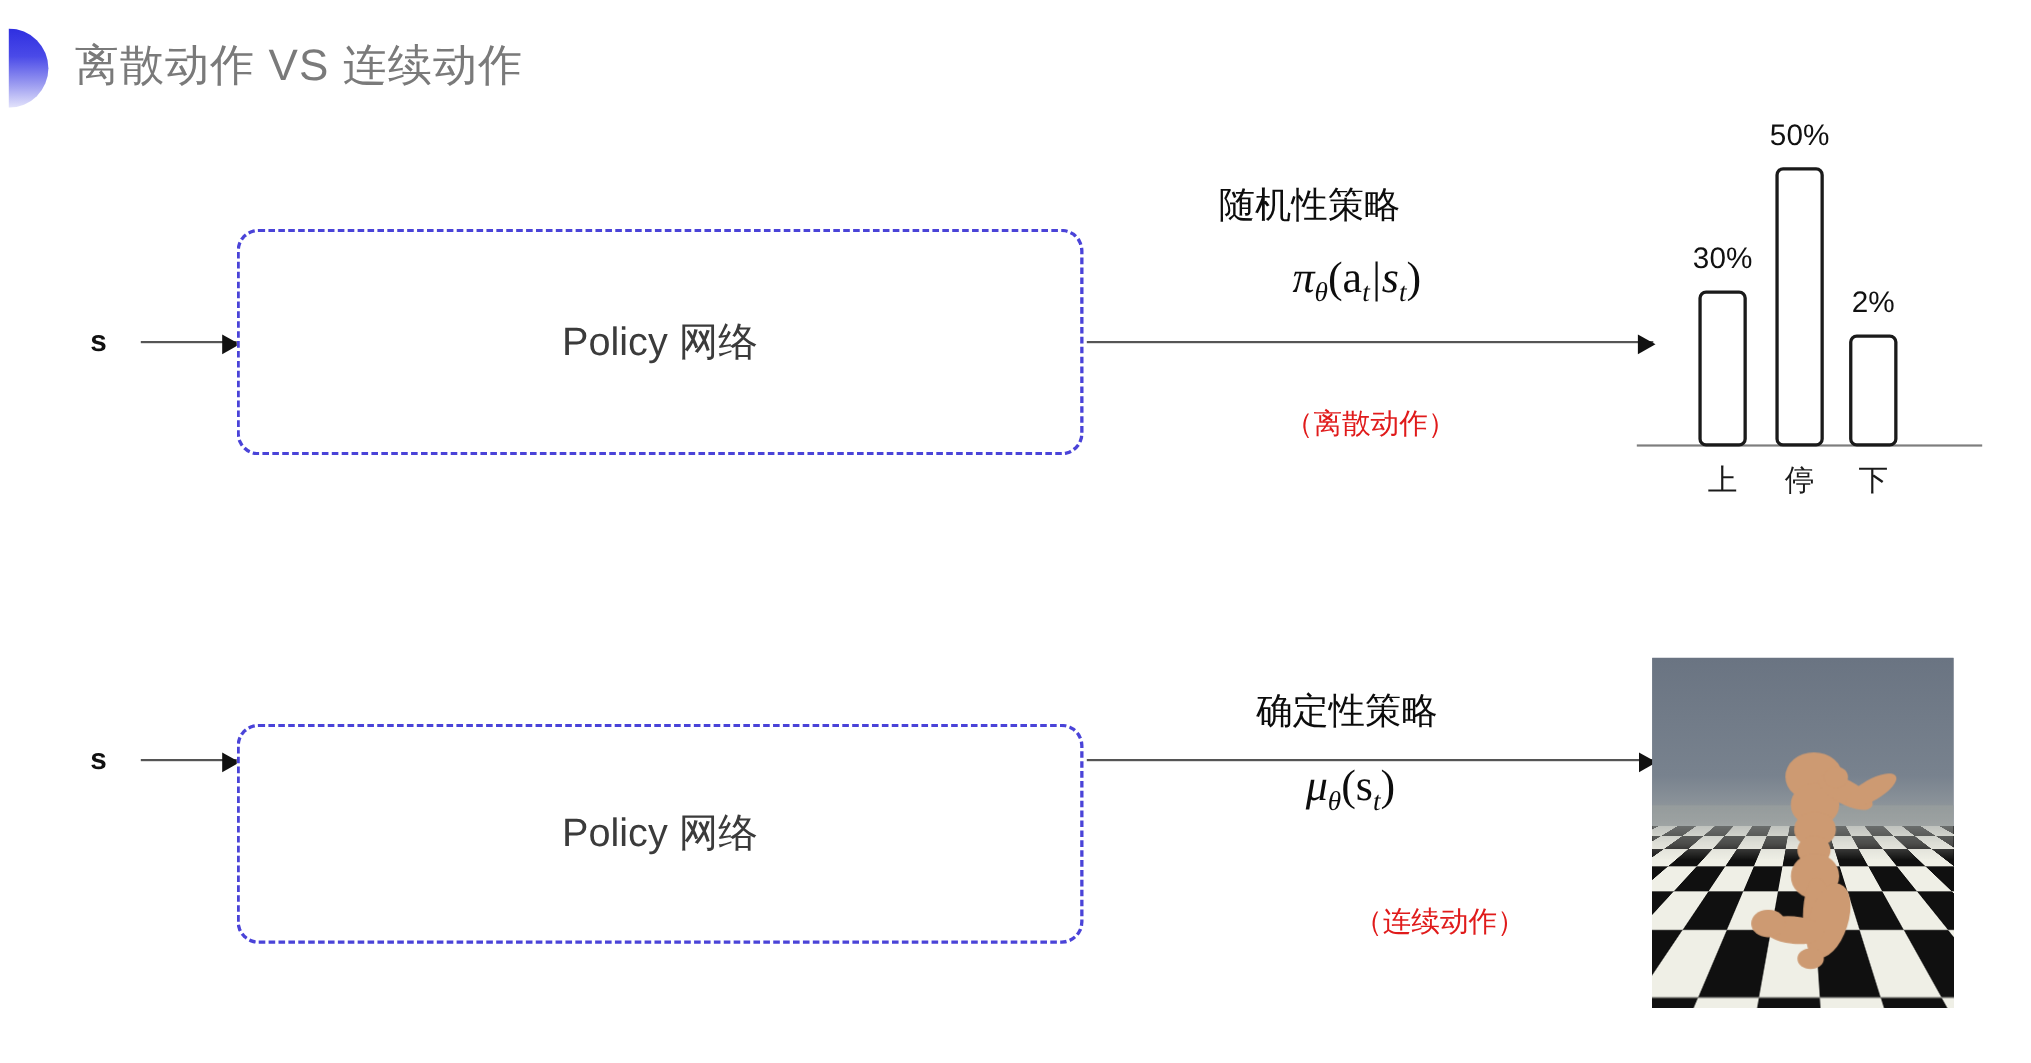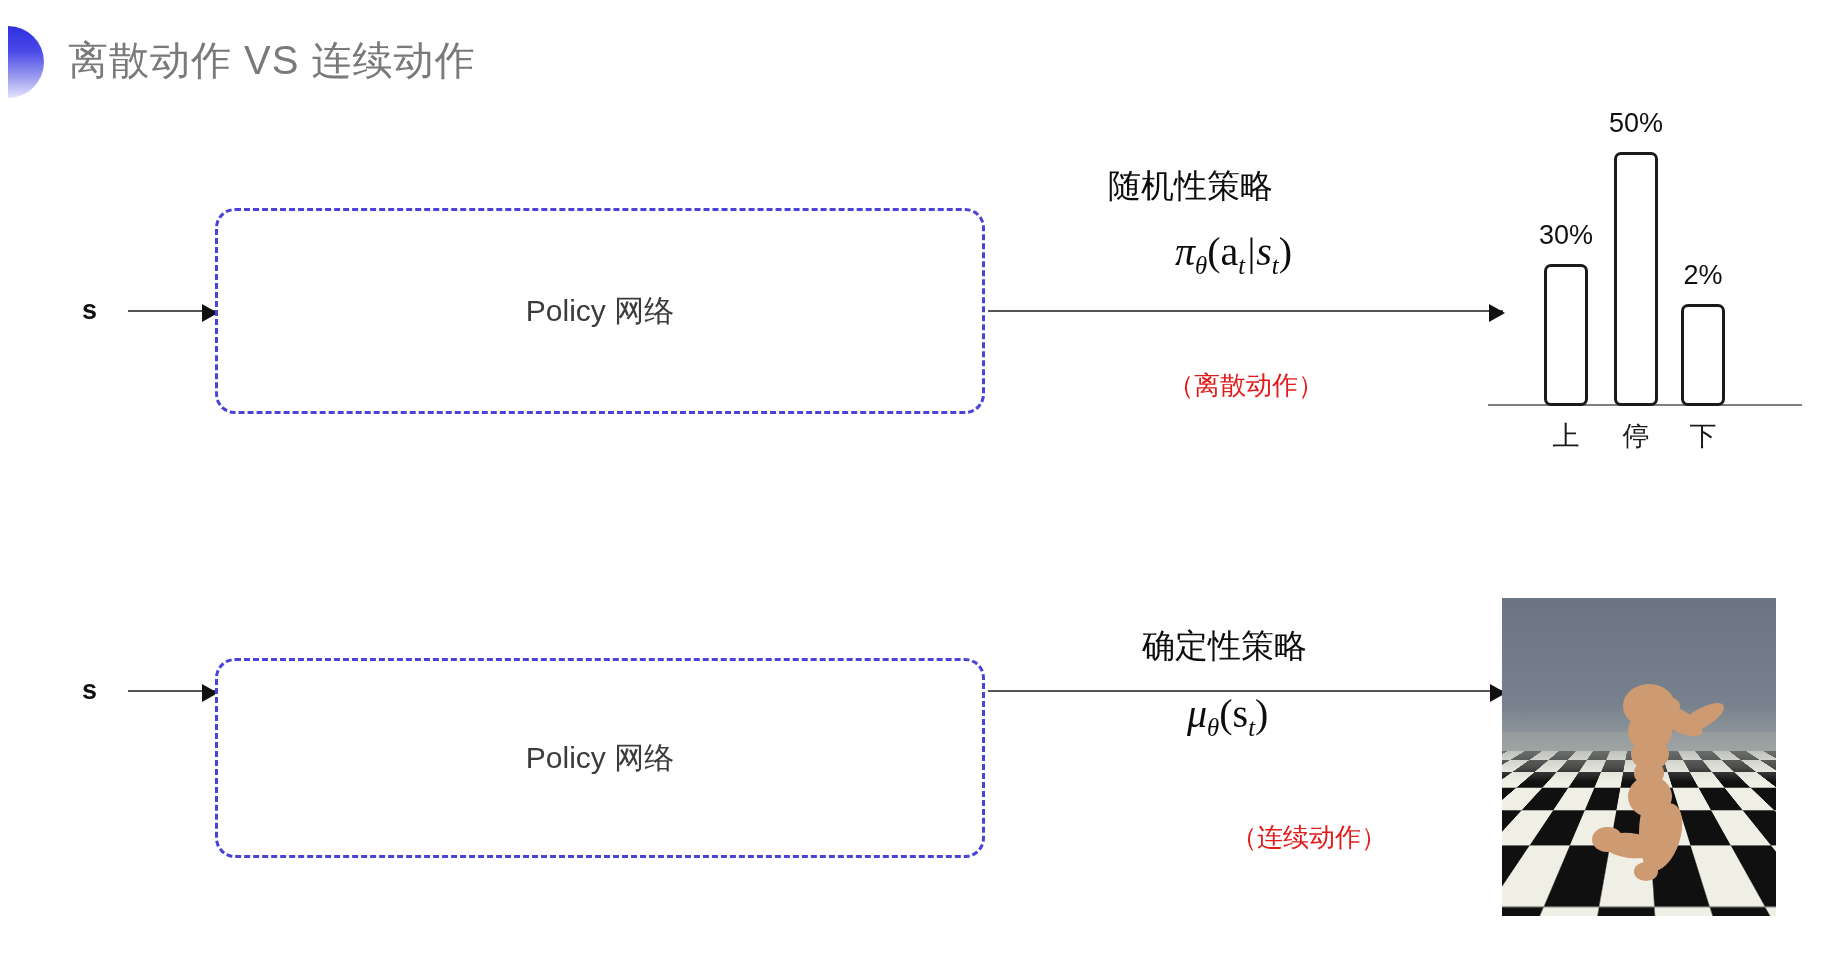--- a/index.html
+++ b/index.html
@@ -53,21 +53,21 @@
     box-sizing: border-box;
     background: #ffffff;
   }
   .policy-box-label {
     position: absolute;
     left: 0;
     right: 0;
     top: 50%;
     transform: translateY(-50%);
     text-align: center;
-    font-size: 30px;
+    font-size: 36px;
     color: #3b3b3b;
     white-space: nowrap;
   }
 
   .state-label {
     position: absolute;
     font-size: 27px;
     font-weight: bold;
     color: #111111;
   }

